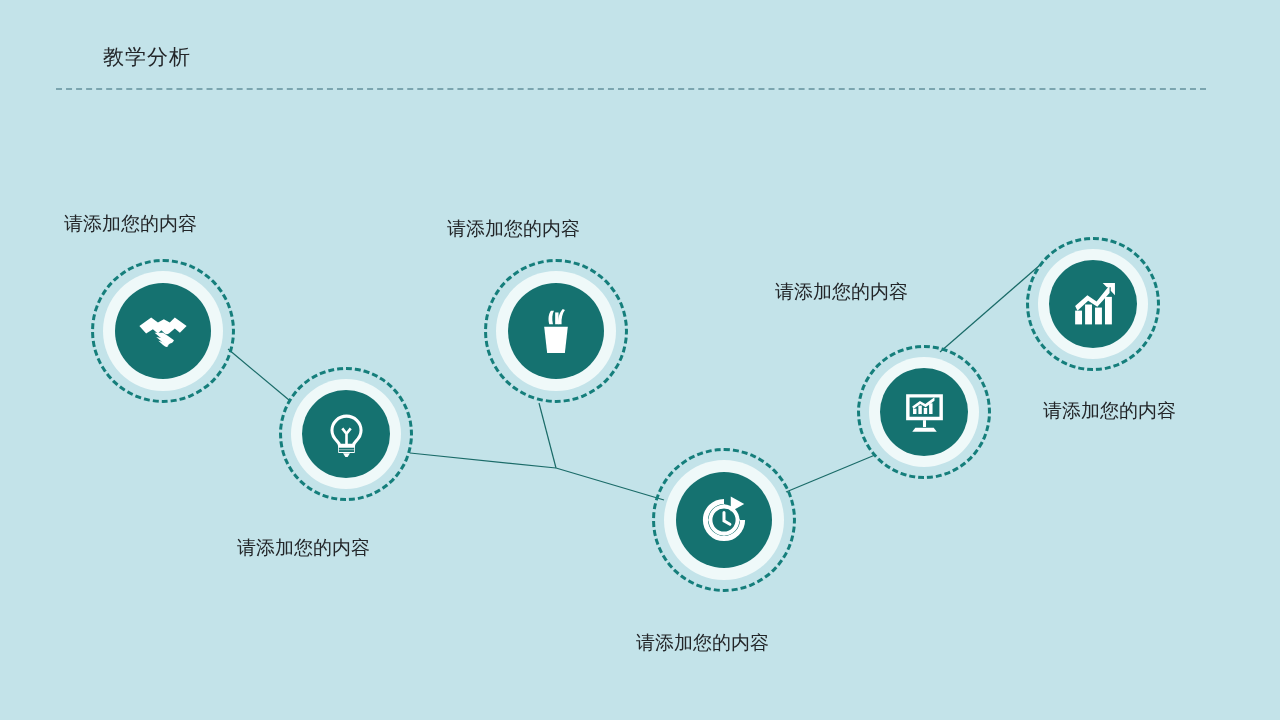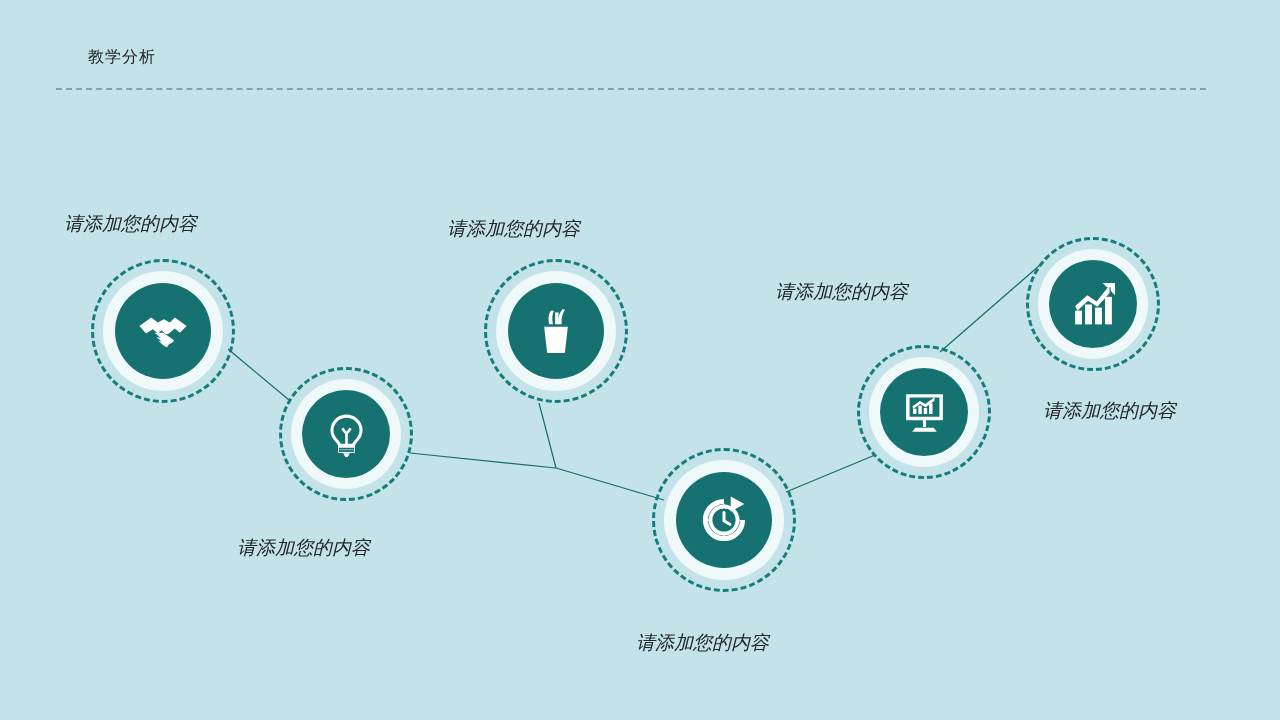--- a/index.html
+++ b/index.html
@@ -15,23 +15,23 @@
   #slide {
     position: relative;
     width: 1280px;
     height: 720px;
     background: #c3e3e9;
   }
 
   
   #slide-title {
     position: absolute;
-    left: 88px;
+    left: 103px;
     top: 44px;
-    font-size: 16px;
+    font-size: 21px;
     line-height: 26px;
     color: #232629;
     letter-spacing: 1px;
     white-space: nowrap;
   }
   #title-divider {
     position: absolute;
     left: 56px;
     top: 88px;
     width: 1150px;
@@ -75,21 +75,20 @@
     justify-content: center;
   }
   .node-disc svg { display: block; }
 
   .node-label {
     position: absolute;
     font-size: 19px;
     line-height: 24px;
     color: #232629;
     white-space: nowrap;
-    font-style: italic;
   }
 </style>
 </head>
 <body>
 
 <div id="slide">
 
   <div id="slide-title">教学分析</div>
   <div id="title-divider"></div>
 

